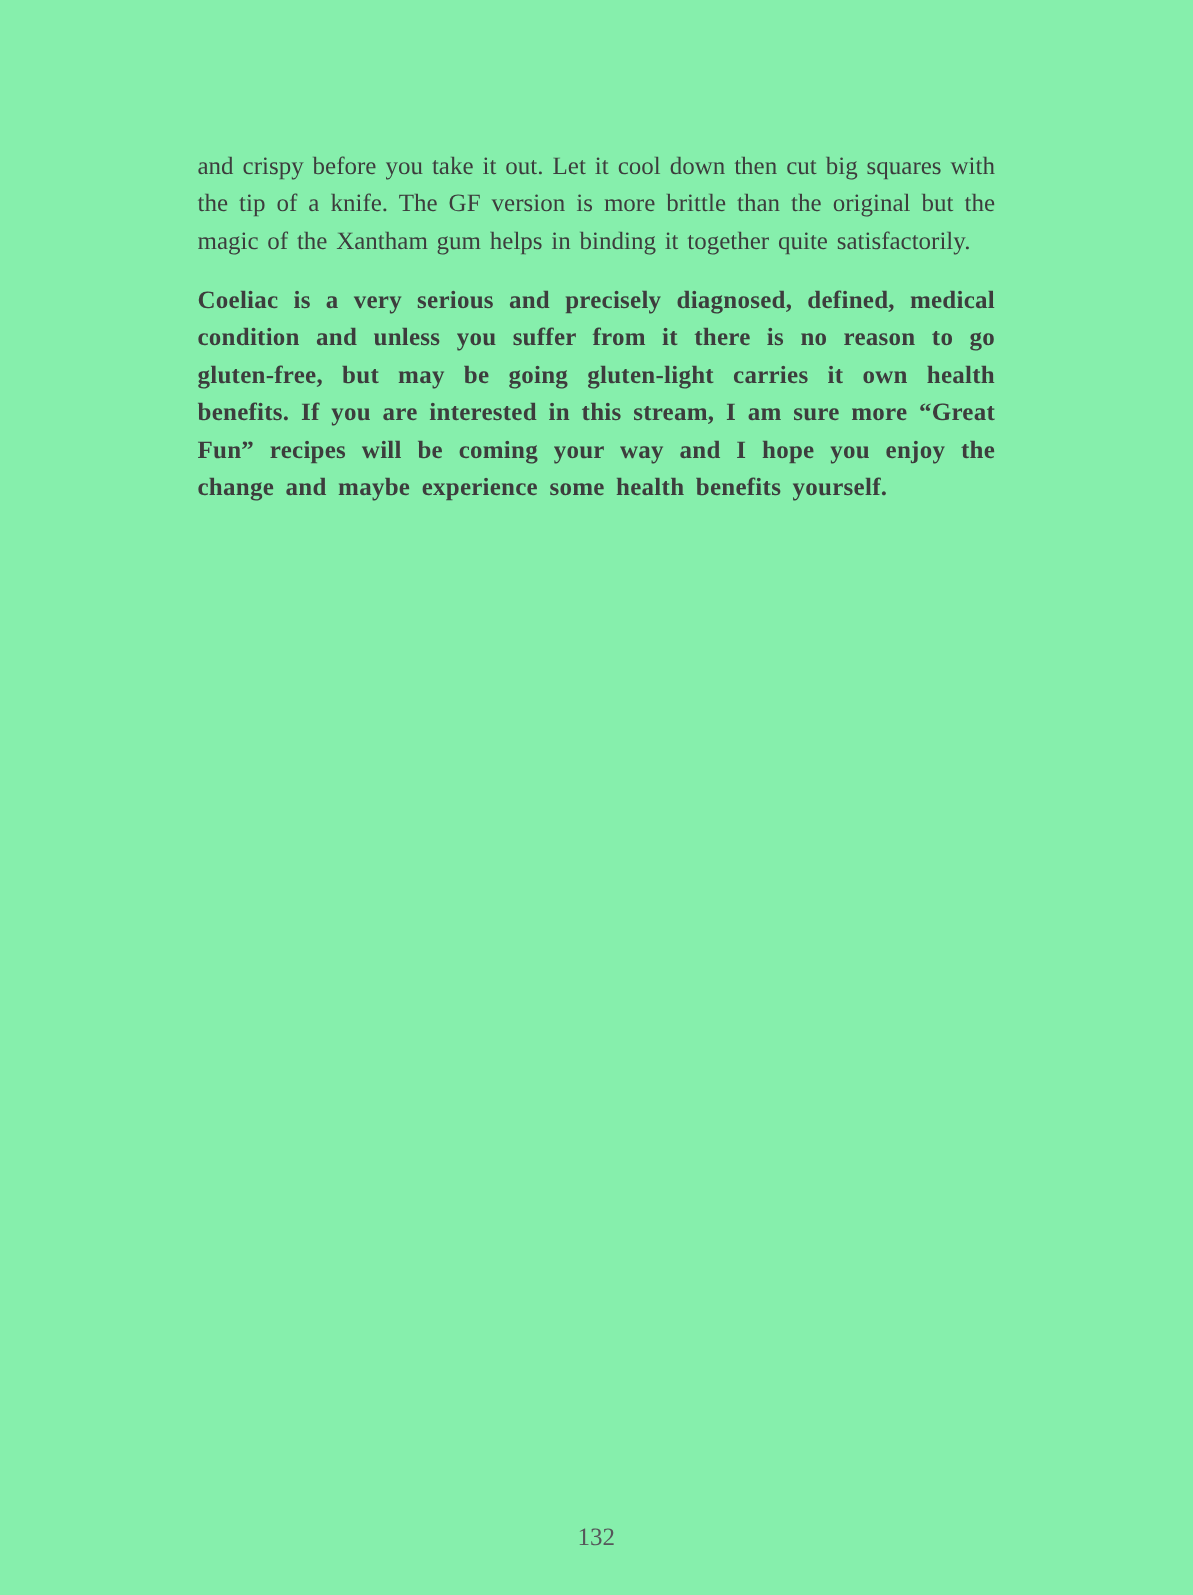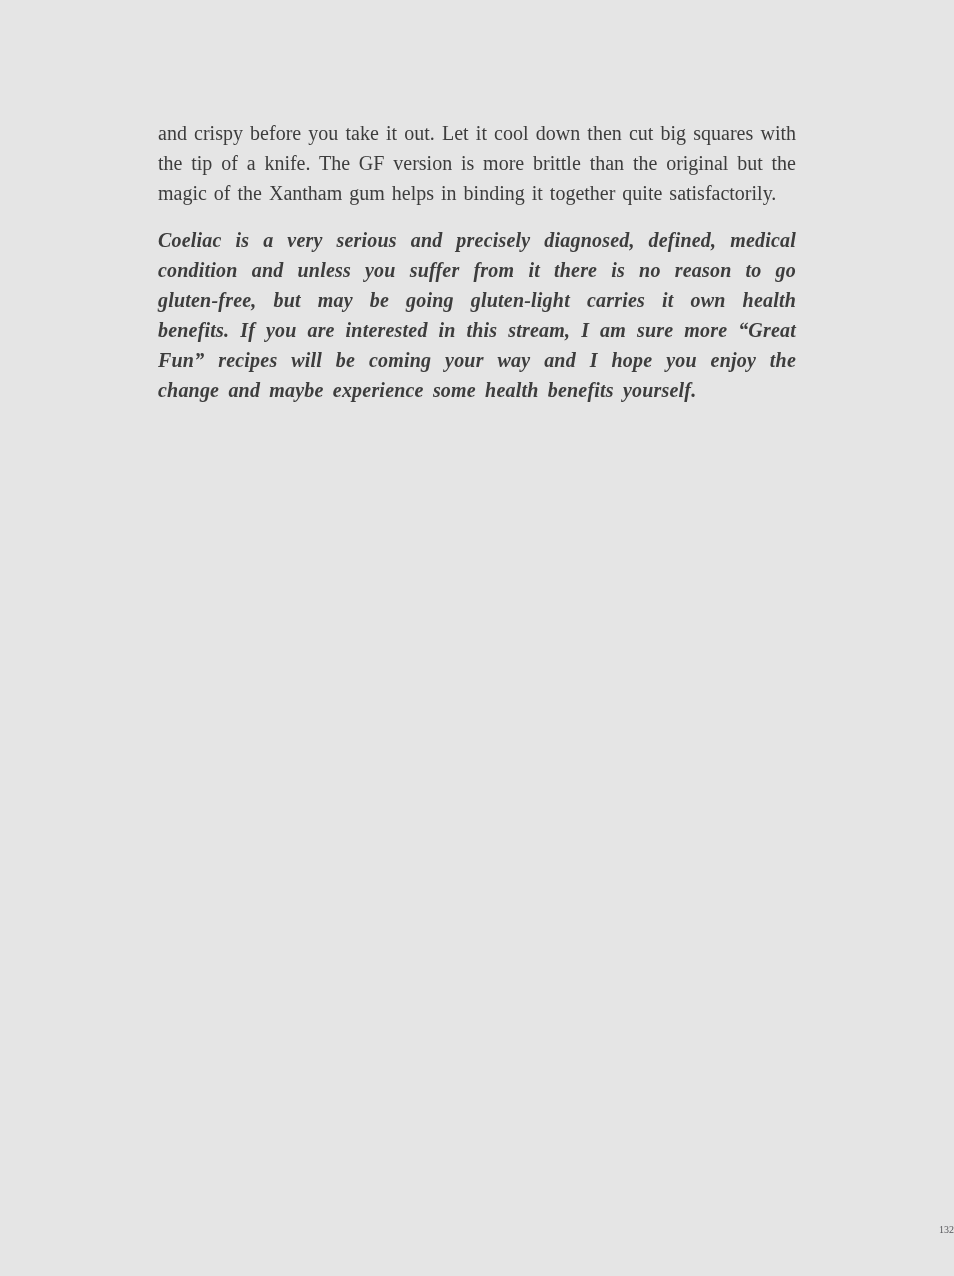--- a/index.html
+++ b/index.html
@@ -4,21 +4,21 @@
 <style>
   html, body {
     margin: 0;
     padding: 0;
     background: #ffffff;
   }
   .page {
     position: relative;
     width: 954px;
     height: 1276px;
-    background: #e5e5e5;
+    background: #86efac;
     overflow: hidden;
     font-family: "Liberation Serif", "DejaVu Serif", serif;
   }
   .textblock {
     position: absolute;
     left: 158px;
     top: 118px;
     width: 638px;
   }
   .para {
@@ -26,29 +26,28 @@
     font-size: 20px;
     line-height: 30px;
     color: #3d3d3d;
     text-align: justify;
     word-spacing: 2px;
   }
   .para.bold {
     font-weight: bold;
     letter-spacing: 0.2px;
     word-spacing: 4px;
-    font-style: italic;
   }
   .page-number {
     position: absolute;
     left: 0;
     top: 1221px;
     width: 100%;
-    text-align: right;
-    font-size: 10px;
+    text-align: center;
+    font-size: 20px;
     line-height: 18px;
     color: #56565a;
   }
 </style>
 </head>
 <body>
 
 <div class="page">
   <div class="textblock">
     <p class="para">and crispy before you take it out. Let it cool down then cut big squares with the tip of a knife. The GF version is more brittle than the original but the magic of the Xantham gum helps in binding it together quite satisfactorily.</p>

